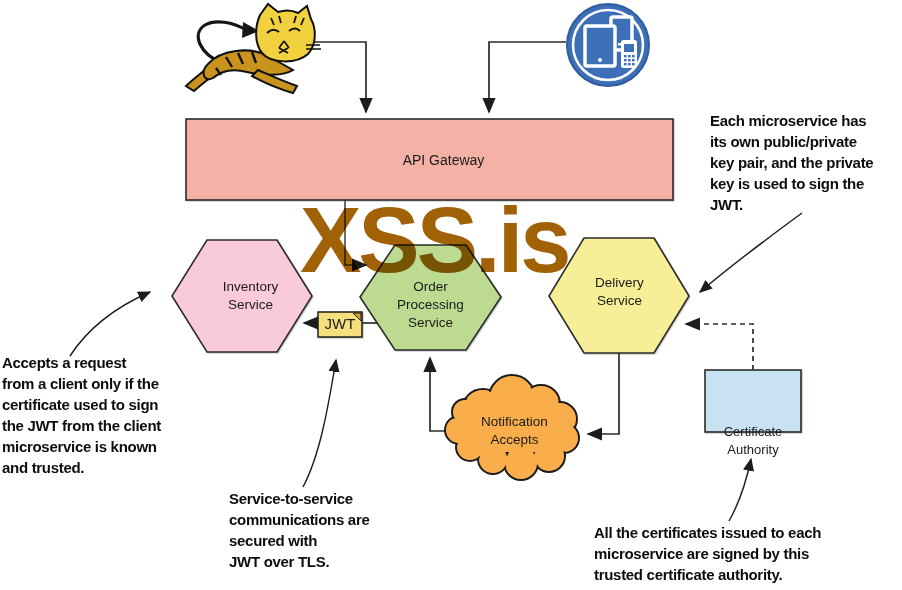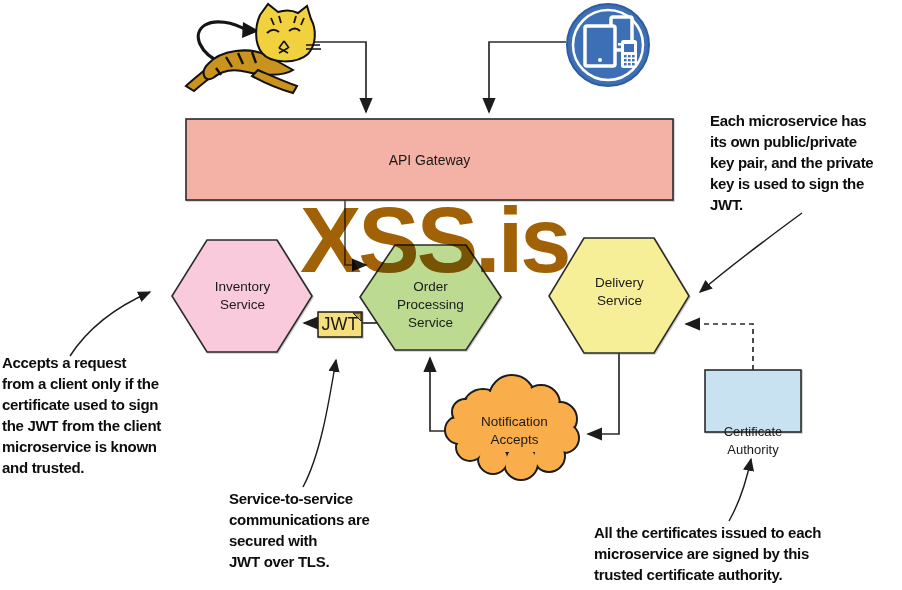--- a/index.html
+++ b/index.html
@@ -127,29 +127,29 @@
         <rect x="624" y="59" width="2.6" height="2.4"></rect>
           <rect x="628" y="59" width="2.6" height="2.4"></rect>
           <rect x="632" y="59" width="2.6" height="2.4"></rect>
         <rect x="624" y="63" width="2.6" height="2.4"></rect>
           <rect x="628" y="63" width="2.6" height="2.4"></rect>
           <rect x="632" y="63" width="2.6" height="2.4"></rect>
       </g>
     </g>
   </svg>
 
-  <div class="label" style="left:186px;top:119px;width:487px;height:81px;font-size:14px;">API Gateway</div>
-  <div class="label" style="left:180px;top:268px;width:125px;height:56px;">Inventory
+  <div class="label" style="left:186px;top:119px;width:487px;height:81px;font-size:14px;padding-left:14px;">API Gateway</div>
+  <div class="label" style="left:188px;top:268px;width:125px;height:56px;">Inventory
 Service</div>
   <div class="label" style="left:368px;top:277px;width:125px;height:56px;">Order
 Processing
 Service</div>
   <div class="label" style="left:557px;top:264px;width:125px;height:56px;">Delivery
 Service</div>
-  <div class="label" style="left:318px;top:311px;width:44px;height:25px;font-size:18px;">JWT</div>
+  <div class="label" style="left:318px;top:311px;width:44px;height:25px;font-size:15px;">JWT</div>
   <div class="label" style="left:452px;top:402px;width:125px;height:58px;">Notification
 Accepts</div>
   <div class="label" style="left:705px;top:370px;width:96px;height:62px;font-size:13px;margin-top:40px;">Certificate
 Authority</div>
 
   <div class="ann" style="left:710px;top:110px;width:200px;">Each microservice has
 its own public/private
 key pair, and the private
 key is used to sign the
 JWT.</div>

